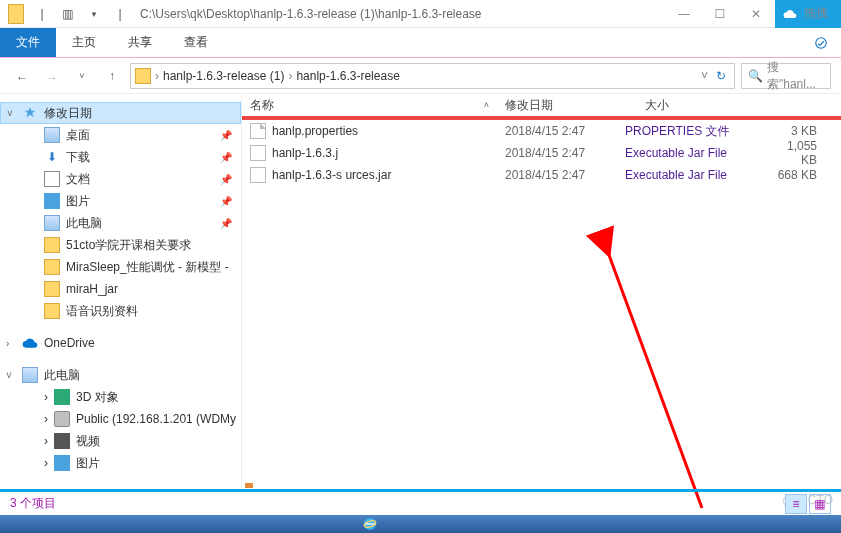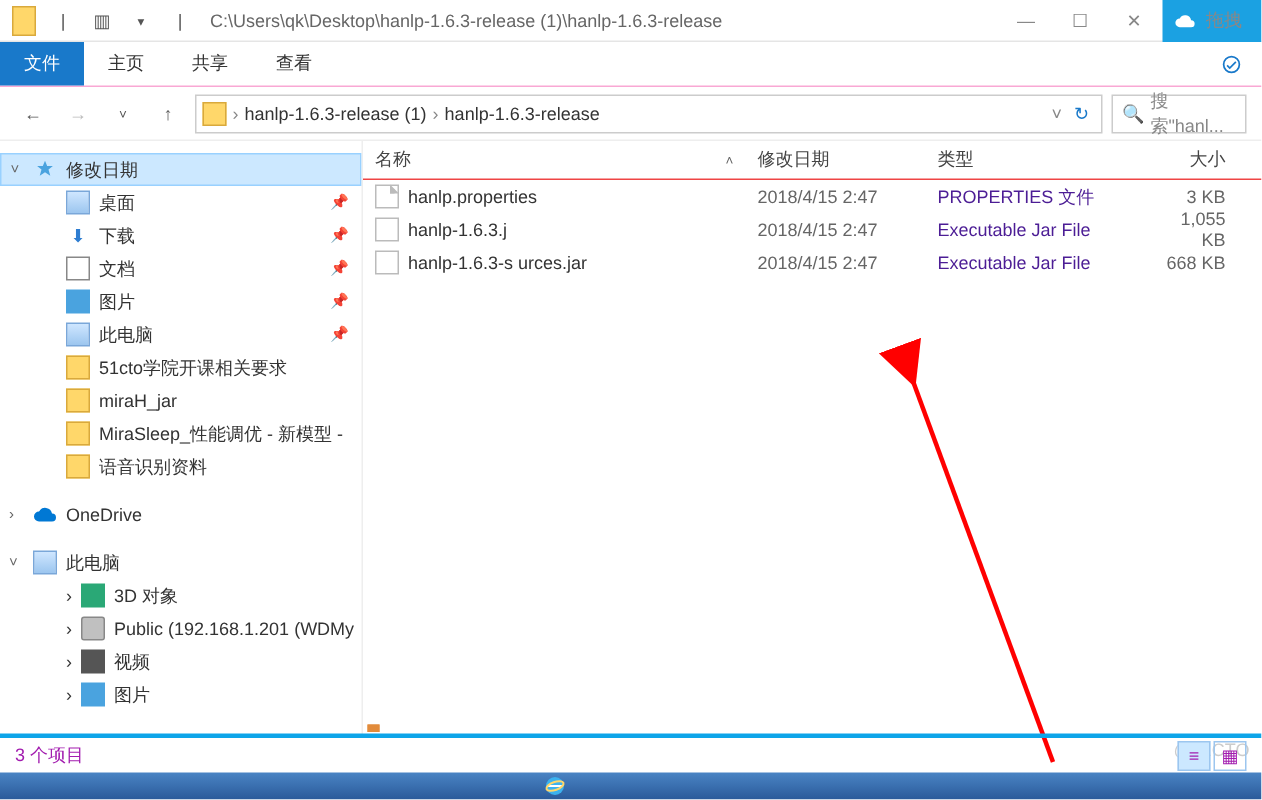--- a/index.html
+++ b/index.html
@@ -42,21 +42,21 @@
   .sb-item.selected { background:#cce8ff; border:1px solid #99d1ff; padding-left:21px; }
   .sb-sub { padding-left:44px; height:22px; display:flex; align-items:center; gap:6px; color:#333; position:relative; white-space:nowrap; }
   .sb-sub .pin { position:absolute; right:8px; color:#999; font-size:10px; }
   .ic { width:16px; height:16px; display:inline-flex; align-items:center; justify-content:center; flex:0 0 16px; }
   .ic.folder { background:#ffd76a; border:1px solid #d9a93c; }
   .ic.mon { border:1px solid #7aa7d9; background:linear-gradient(#cfe6ff,#9cc6ef); }
   .ic.disk { background:#c0c0c0; border:1px solid #888; border-radius:2px; }
 
   
   .files { flex:1; position:relative; }
-  .cols { height:26px; display:flex; align-items:center; border-bottom:1px solid #ef4444; color:#444; }
+  .cols { height:26px; display:flex; align-items:center; border-bottom:4px solid #ef4444; color:#444; }
   .cols div { padding:0 8px; }
   .cols .c1 { width:255px; display:flex; align-items:center; gap:4px; }
   .cols .c2 { width:120px; }
   .cols .c3 { width:148px; }
   .cols .c4 { width:60px; text-align:right; }
   .cols .sort { font-size:9px; color:#666; margin-left:auto; }
   .row { height:22px; display:flex; align-items:center; color:#333; }
   .row div { padding:0 8px; }
   .row .c1 { width:255px; display:flex; align-items:center; gap:6px; }
   .row .c2 { width:120px; color:#666; }
@@ -178,25 +178,25 @@
           <span class="ic mon"></span>
           <span>此电脑</span>
           <span class="pin">📌</span>
         </div>
       <div class="sb-sub">
           <span class="ic folder"></span>
           <span>51cto学院开课相关要求</span>
         </div>
       <div class="sb-sub">
           <span class="ic folder"></span>
+          <span>MiraSleep_性能调优 - 新模型 -</span>
+        </div>
+      <div class="sb-sub">
+          <span class="ic folder"></span>
           <span>miraH_jar</span>
-        </div>
-      <div class="sb-sub">
-          <span class="ic folder"></span>
-          <span>MiraSleep_性能调优 - 新模型 -</span>
         </div>
       <div class="sb-sub">
           <span class="ic folder"></span>
           <span>语音识别资料</span>
         </div>
     </div>
     <div class="sb-group">
       <div class="sb-item head">
         <span class="exp">›</span>
         <span class="ic">
@@ -236,21 +236,20 @@
     </div>
   </div>
 
   <div class="files">
     <div class="cols">
       <div class="c1">
           <span>名称</span>
           <span class="sort">˄</span>
         </div>
       <div class="c2">修改日期</div>
-      <div class="c3">类型</div>
       <div class="c4">大小</div>
     </div>
     <div id="rows">
         <div class="row">
           <div class="c1">
             <span class="ic file"></span>
             <span>hanlp.properties</span>
           </div>
           <div class="c2">2018/4/15 2:47</div>
           <div class="c3">PROPERTIES 文件</div>

